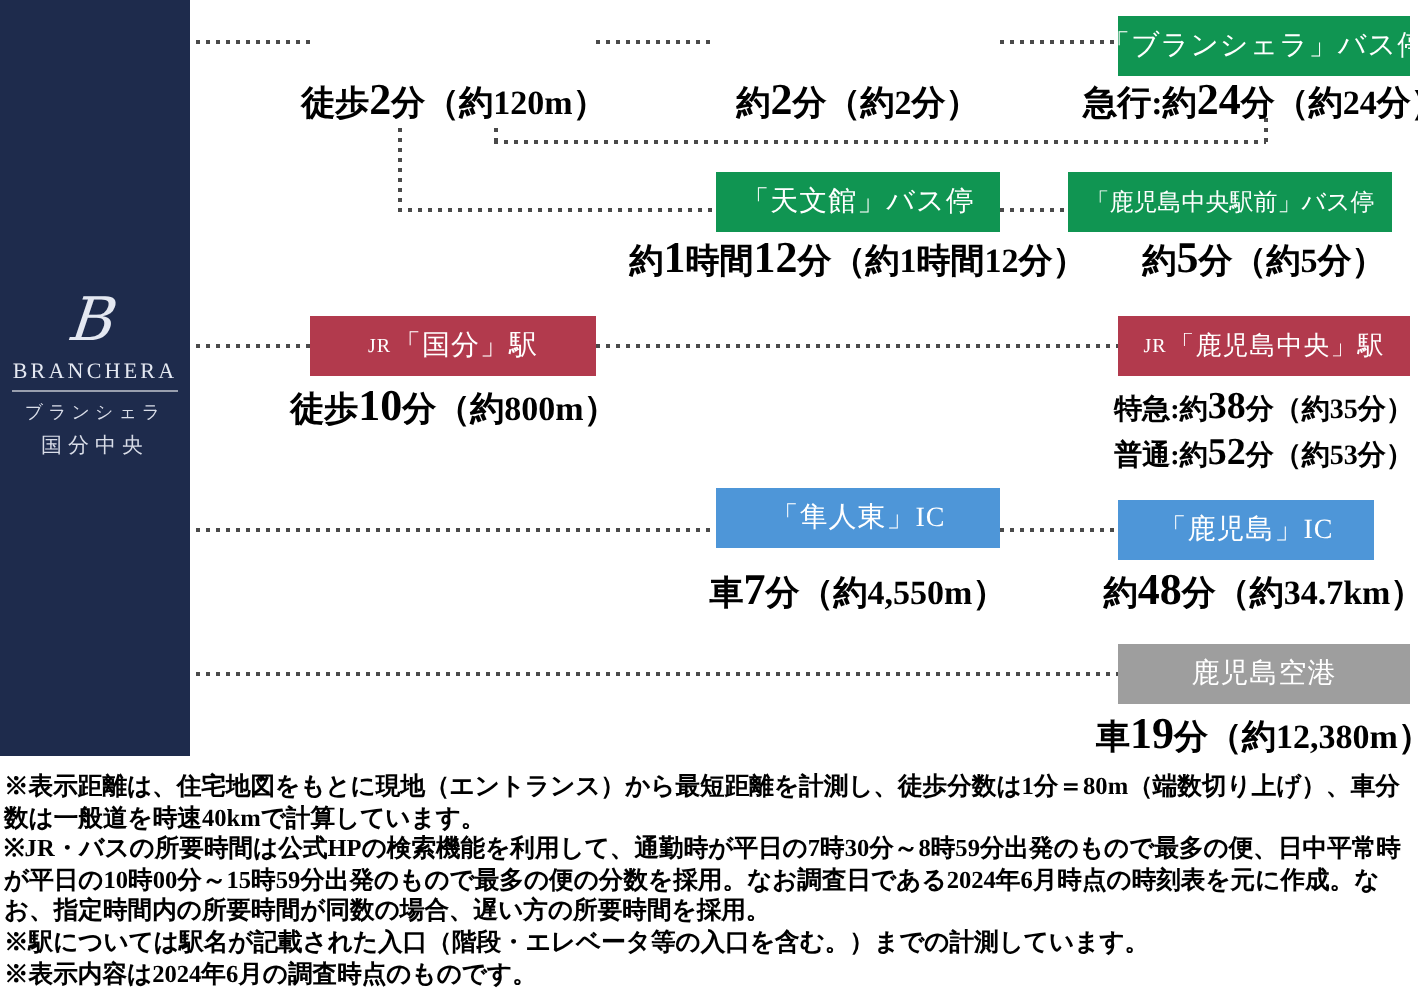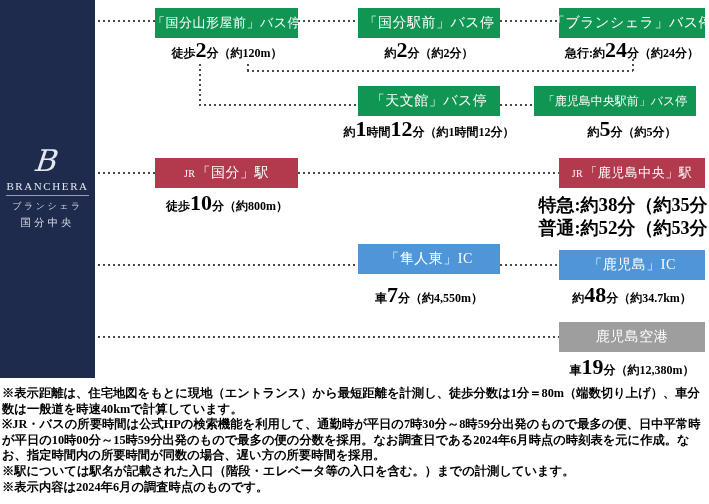--- a/index.html
+++ b/index.html
@@ -38,23 +38,23 @@
         white-space:nowrap; font-weight:500;}
   .node.green{background:var(--green);}
   .node.red{background:var(--red);}
   .node.blue{background:var(--blue);}
   .node.gray{background:var(--gray);}
   .node .jr{font-size:10px; margin-right:1px;}
   .fs13{font-size:13px;} .fs12{font-size:12px; letter-spacing:0;}
 
   
   .cap{position:absolute; text-align:center; white-space:nowrap; color:#000;}
-  .cap .s{font-size:12px; font-weight:600;}
+  .cap .s{font-size:17px; font-weight:600;}
   .cap .b{font-size:22px; font-weight:600; line-height:1;}
-  .cap.sm .s{font-size:18px;text-align:right;}
+  .cap.sm .s{font-size:14px;text-align:right;}
   .cap.sm .b{font-size:19px;}
   .cap .capline{line-height:22px;}
 
   
   .notes{position:absolute; left:2px; top:386px; width:706px;
          font-size:12.3px; line-height:15.6px; font-weight:bold; color:#000;}
 </style>
 </head>
 <body>
 
@@ -77,47 +77,41 @@
   <div class="hline" style="left:247px;top:70px;width:386px"></div>
   <div class="vline" style="left:632px;top:59px;height:13px"></div>
   <div class="hline" style="left:199px;top:104px;width:158px"></div>
   <div class="hline" style="left:500px;top:104px;width:59px"></div>
   <div class="hline" style="left:98px;top:172px;width:57px"></div>
   <div class="hline" style="left:298px;top:172px;width:261px"></div>
   <div class="hline" style="left:98px;top:264px;width:260px"></div>
   <div class="hline" style="left:500px;top:264px;width:59px"></div>
   <div class="hline" style="left:98px;top:336px;width:461px"></div>
 
-  <div class="node green fs13" style="left:155px;top:8px;width:143px">
-      <span>「国分山形屋前」バス停</span>
-    </div>
-  <div class="node green" style="left:358px;top:8px;width:142px">
-      <span>「国分駅前」バス停</span>
-    </div>
   <div class="node green" style="left:559px;top:8px;width:146px">
       <span>「ブランシェラ」バス停</span>
     </div>
   <div class="node green" style="left:358px;top:86px;width:142px">
       <span>「天文館」バス停</span>
     </div>
   <div class="node green fs12" style="left:534px;top:86px;width:162px">
       <span>「鹿児島中央駅前」バス停</span>
     </div>
   <div class="node red" style="left:155px;top:158px;width:143px">
       <span class="jr">JR</span>
       <span>「国分」駅</span>
     </div>
   <div class="node red fs13" style="left:559px;top:158px;width:146px">
       <span class="jr">JR</span>
       <span>「鹿児島中央」駅</span>
     </div>
   <div class="node blue" style="left:358px;top:244px;width:142px">
       <span>「隼人東」IC</span>
     </div>
-  <div class="node blue" style="left:559px;top:250px;width:146px">
+  <div class="node blue" style="left:559px;top:250px;width:128px">
       <span>「鹿児島」IC</span>
     </div>
   <div class="node gray" style="left:559px;top:322px;width:146px">
       <span>鹿児島空港</span>
     </div>
 
   <div class="cap" style="left:136px;top:39px;width:182px">
     <span class="s">徒歩</span><span class="b">2</span><span class="s">分（約120m）</span>
   </div>
   <div class="cap" style="left:339px;top:39px;width:180px">

